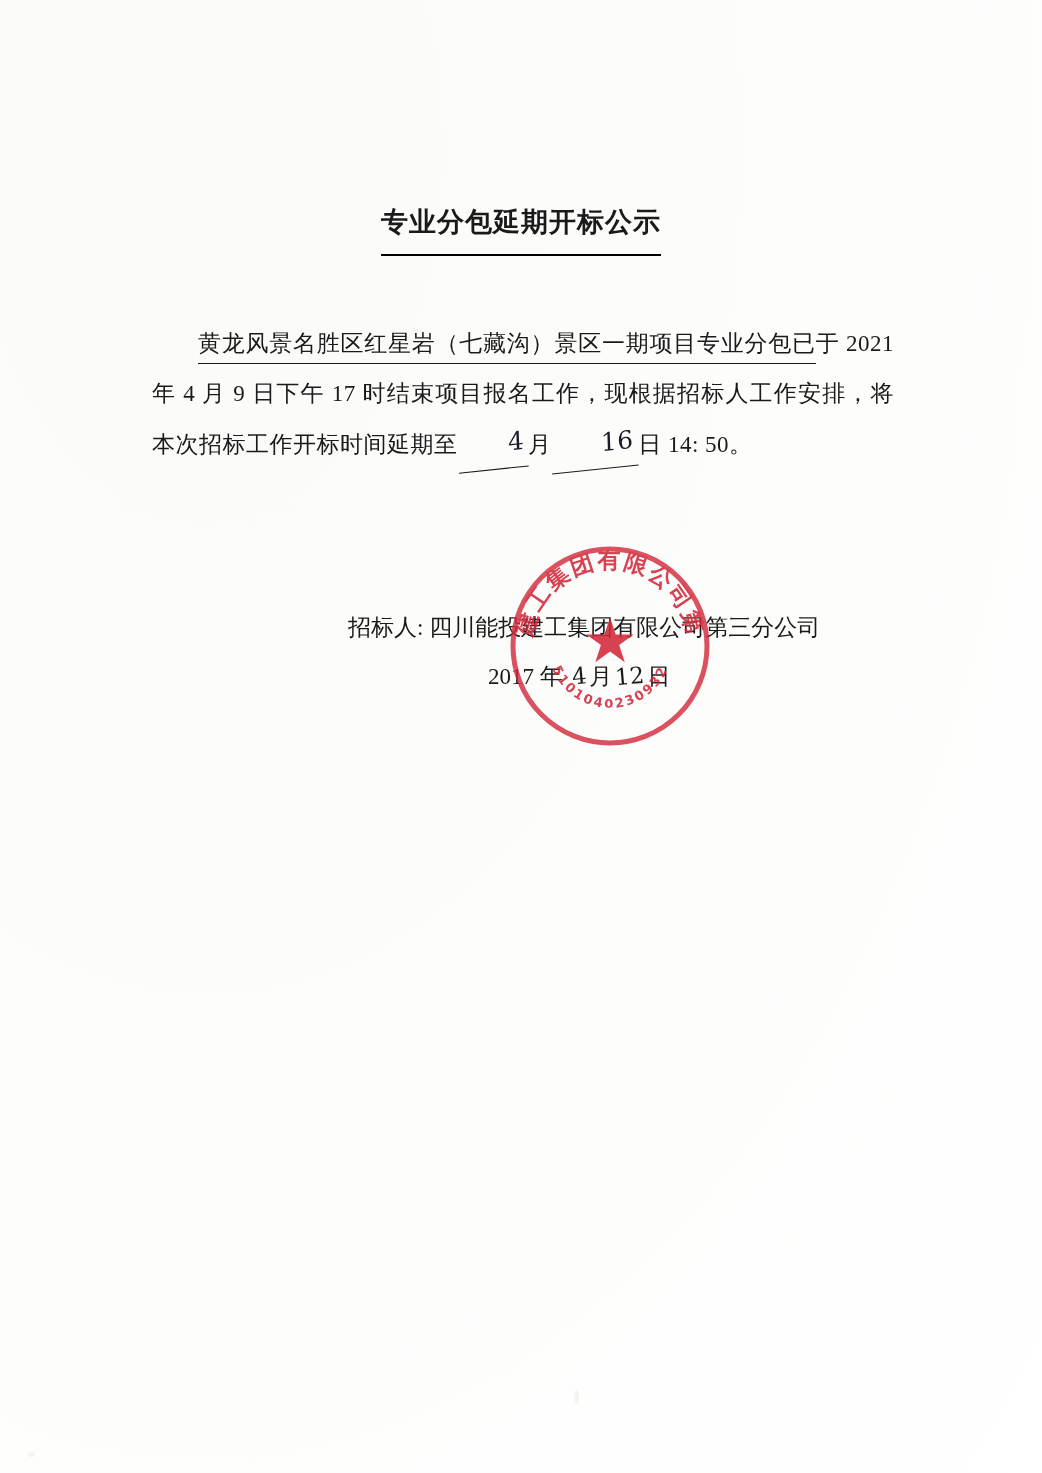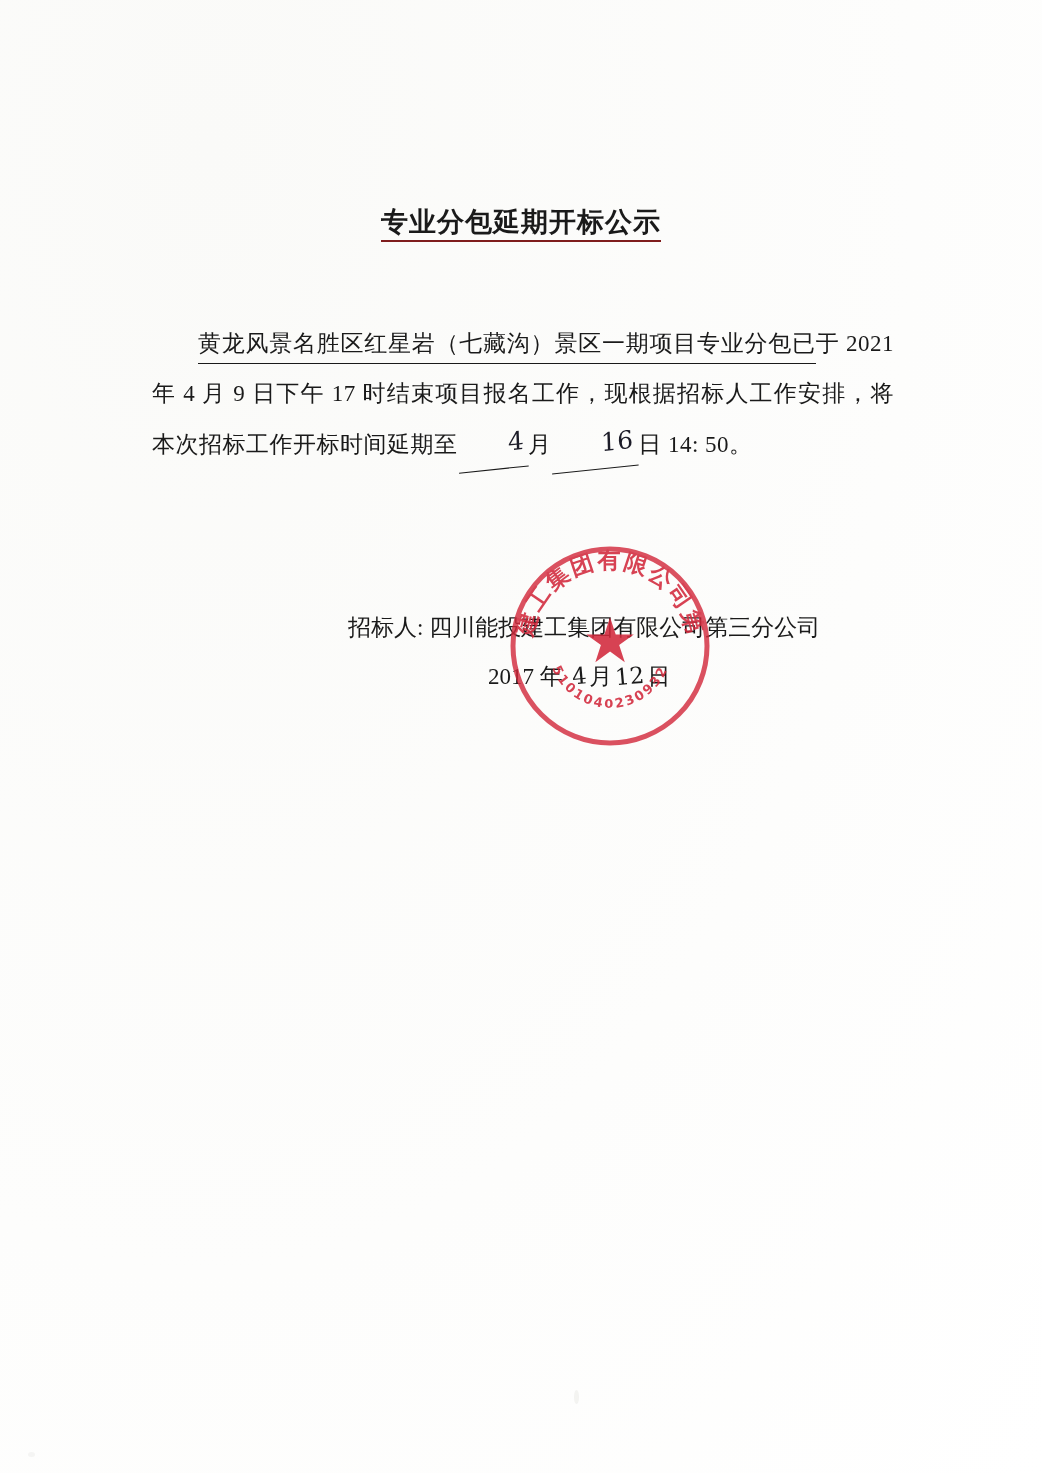--- a/index.html
+++ b/index.html
@@ -33,22 +33,22 @@
     top: 186px;
     left: 0;
     width: 100%;
     text-align: center;
     font-size: 27px;
     font-weight: bold;
     letter-spacing: 1px;
     font-family: "DejaVu Sans", "Liberation Sans", sans-serif;
   }
   .doc-title span {
-    border-bottom: 2px solid #7f1d1d;
-    padding-bottom: 3px;
+    border-bottom: 2px solid #000000;
+    padding-bottom: 17px;
   }
   .body-text {
     position: absolute;
     top: 296px;
     left: 152px;
     width: 742px;
     font-size: 23px;
     line-height: 50px;
     text-align: justify;
     letter-spacing: 0.5px;

